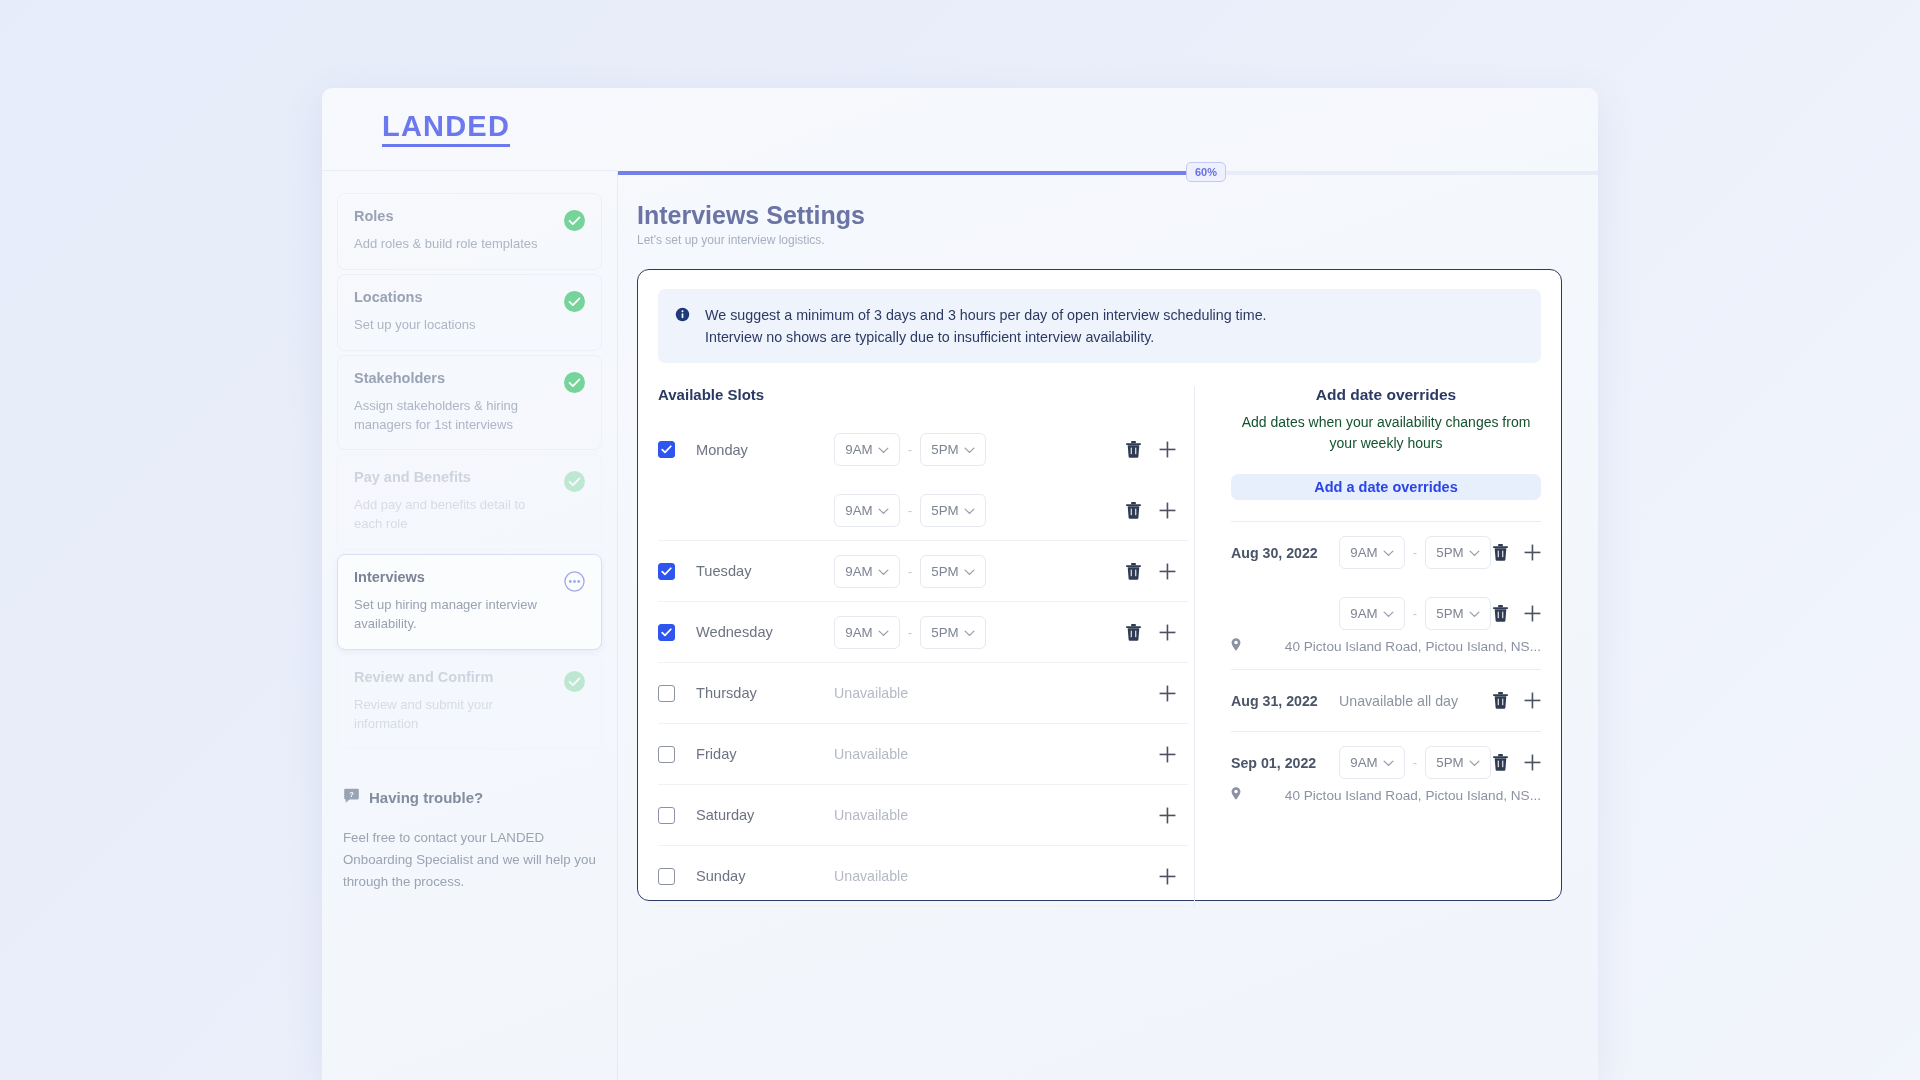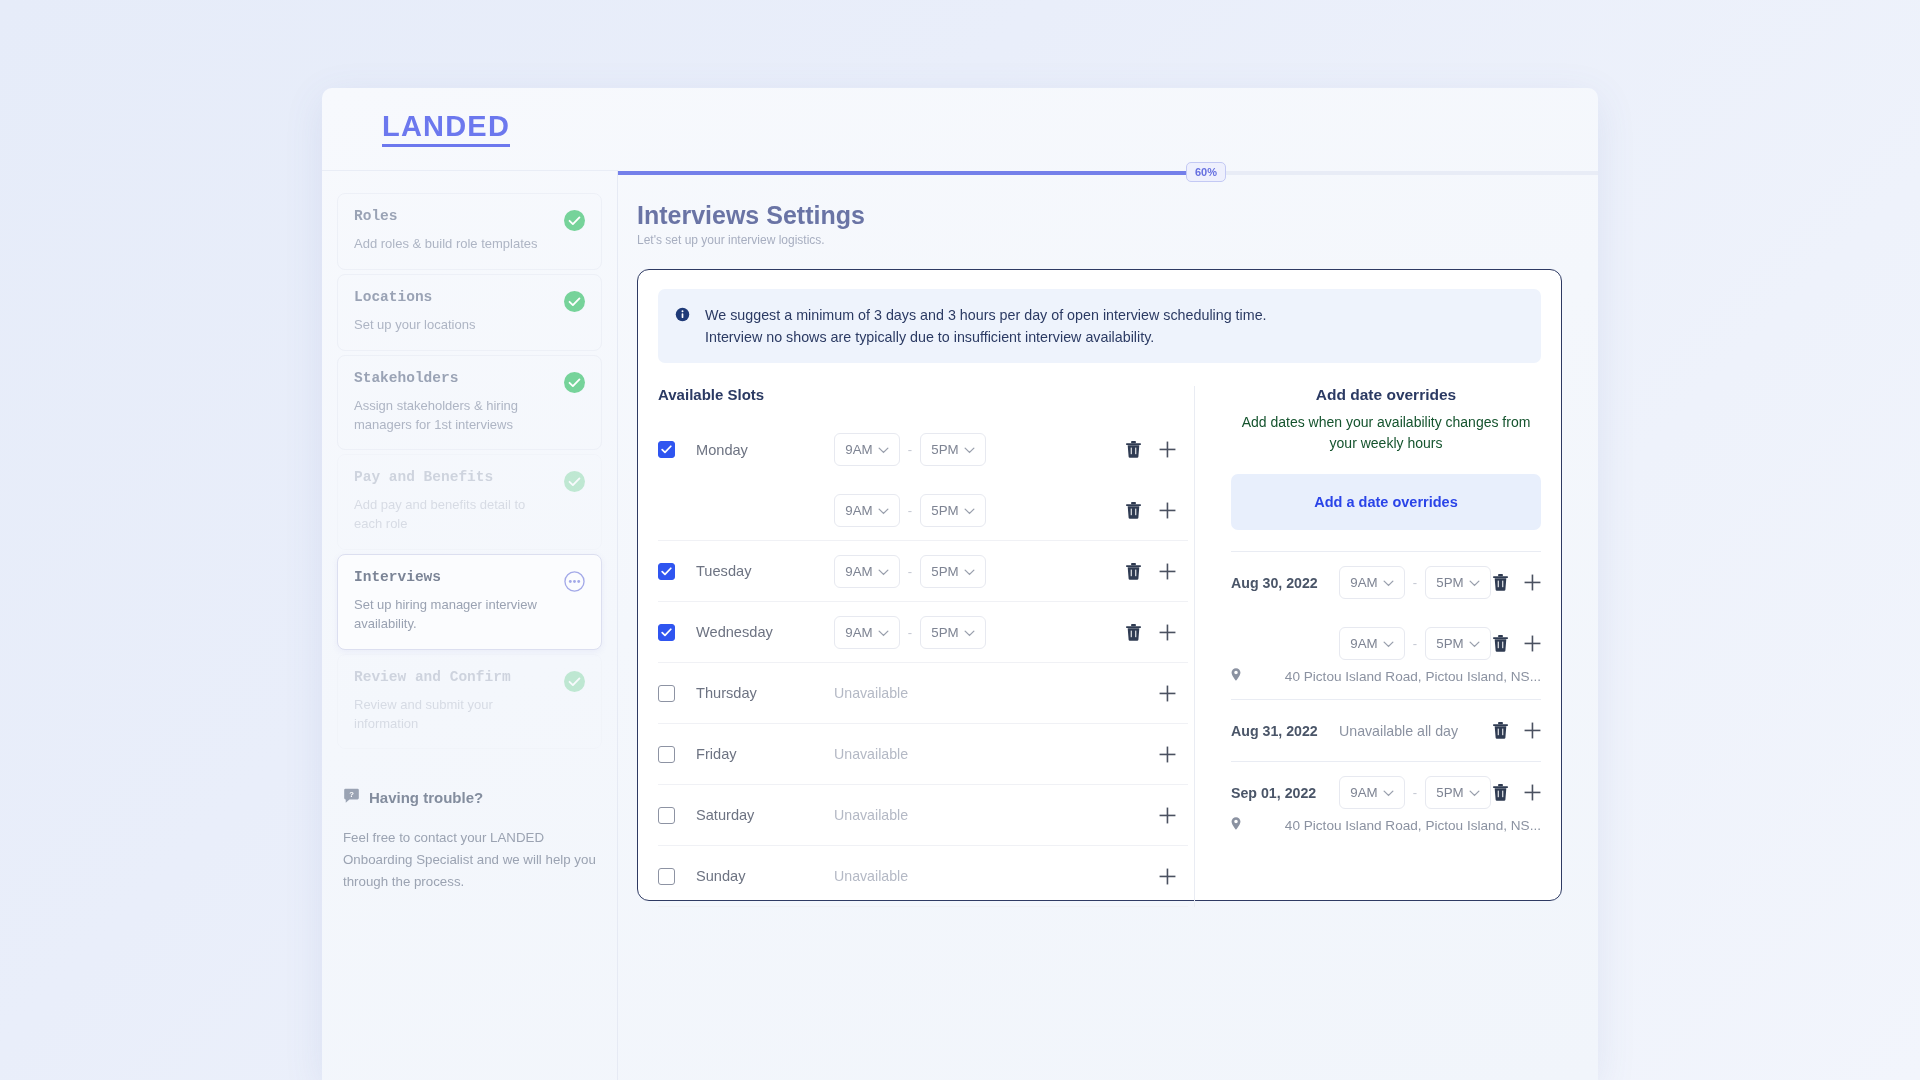--- a/index.html
+++ b/index.html
@@ -58,21 +58,21 @@
     padding: 14px 16px 15px 16px;
     margin-bottom: 4px;
     display: flex;
     justify-content: space-between;
     align-items: flex-start;
     background: transparent;
   }
   .step-text { padding-right: 8px; }
   .step-title {
     font-size: 14.5px; font-weight: bold;
-    color: #9aa3b5; margin-bottom: 11px; font-family: Liberation Mono, monospace;
+    color: #9aa3b5; margin-bottom: 11px;
   }
   .step-desc { font-size: 13px; color: #aeb5c4; line-height: 1.45; }
   .step.active {
     background: #fbfcfe;
     border: 1px solid #dcdff0;
     box-shadow: 0 2px 6px rgba(110,120,200,.08);
   }
   .step.active .step-title { color: #7b8496; }
   .step.active .step-desc { color: #9aa2b2; }
   .step.dim { opacity: .42; }
@@ -153,21 +153,21 @@
   .dash { width: 20px; text-align: center; color: #c3c7d2; font-size: 13px; }
   .unavail { font-size: 14.2px; color: #b4b9c5; }
   .row-actions { margin-left: auto; display: flex; align-items: center; gap: 18px; padding-right: 12px; }
   .icon-btn { display: flex; align-items: center; justify-content: center; cursor: pointer; }
 
   
   .ov-title { font-size: 15.5px; font-weight: bold; color: #2b3a63; text-align: center; margin-bottom: 8px; }
   .ov-sub { font-size: 14px; color: #14532d; text-align: center; line-height: 1.5; margin-bottom: 20px; }
   .ov-btn {
     background: #e8effc; border-radius: 7px;
-    height: 56px; display: flex; align-items: center; justify-content: center;
+    height: 26px; display: flex; align-items: center; justify-content: center;
     font-size: 14.5px; font-weight: bold; color: #2a44e8;
     margin-bottom: 21px; cursor: pointer;
   }
   .ov-sep { border-top: 1px solid #e9ecf3; }
   .ov-row { display: flex; align-items: center; height: 61px; }
   .ov-date { width: 108px; font-size: 14.2px; font-weight: bold; color: #4a5568; flex-shrink: 0; }
   .ov-actions { margin-left: auto; display: flex; align-items: center; gap: 16px; }
   .ov-loc {
     display: flex; align-items: center; gap: 6px;
     font-size: 13.6px; color: #8b92a1; padding-bottom: 15px; margin-top: -6px; justify-content: space-between;

